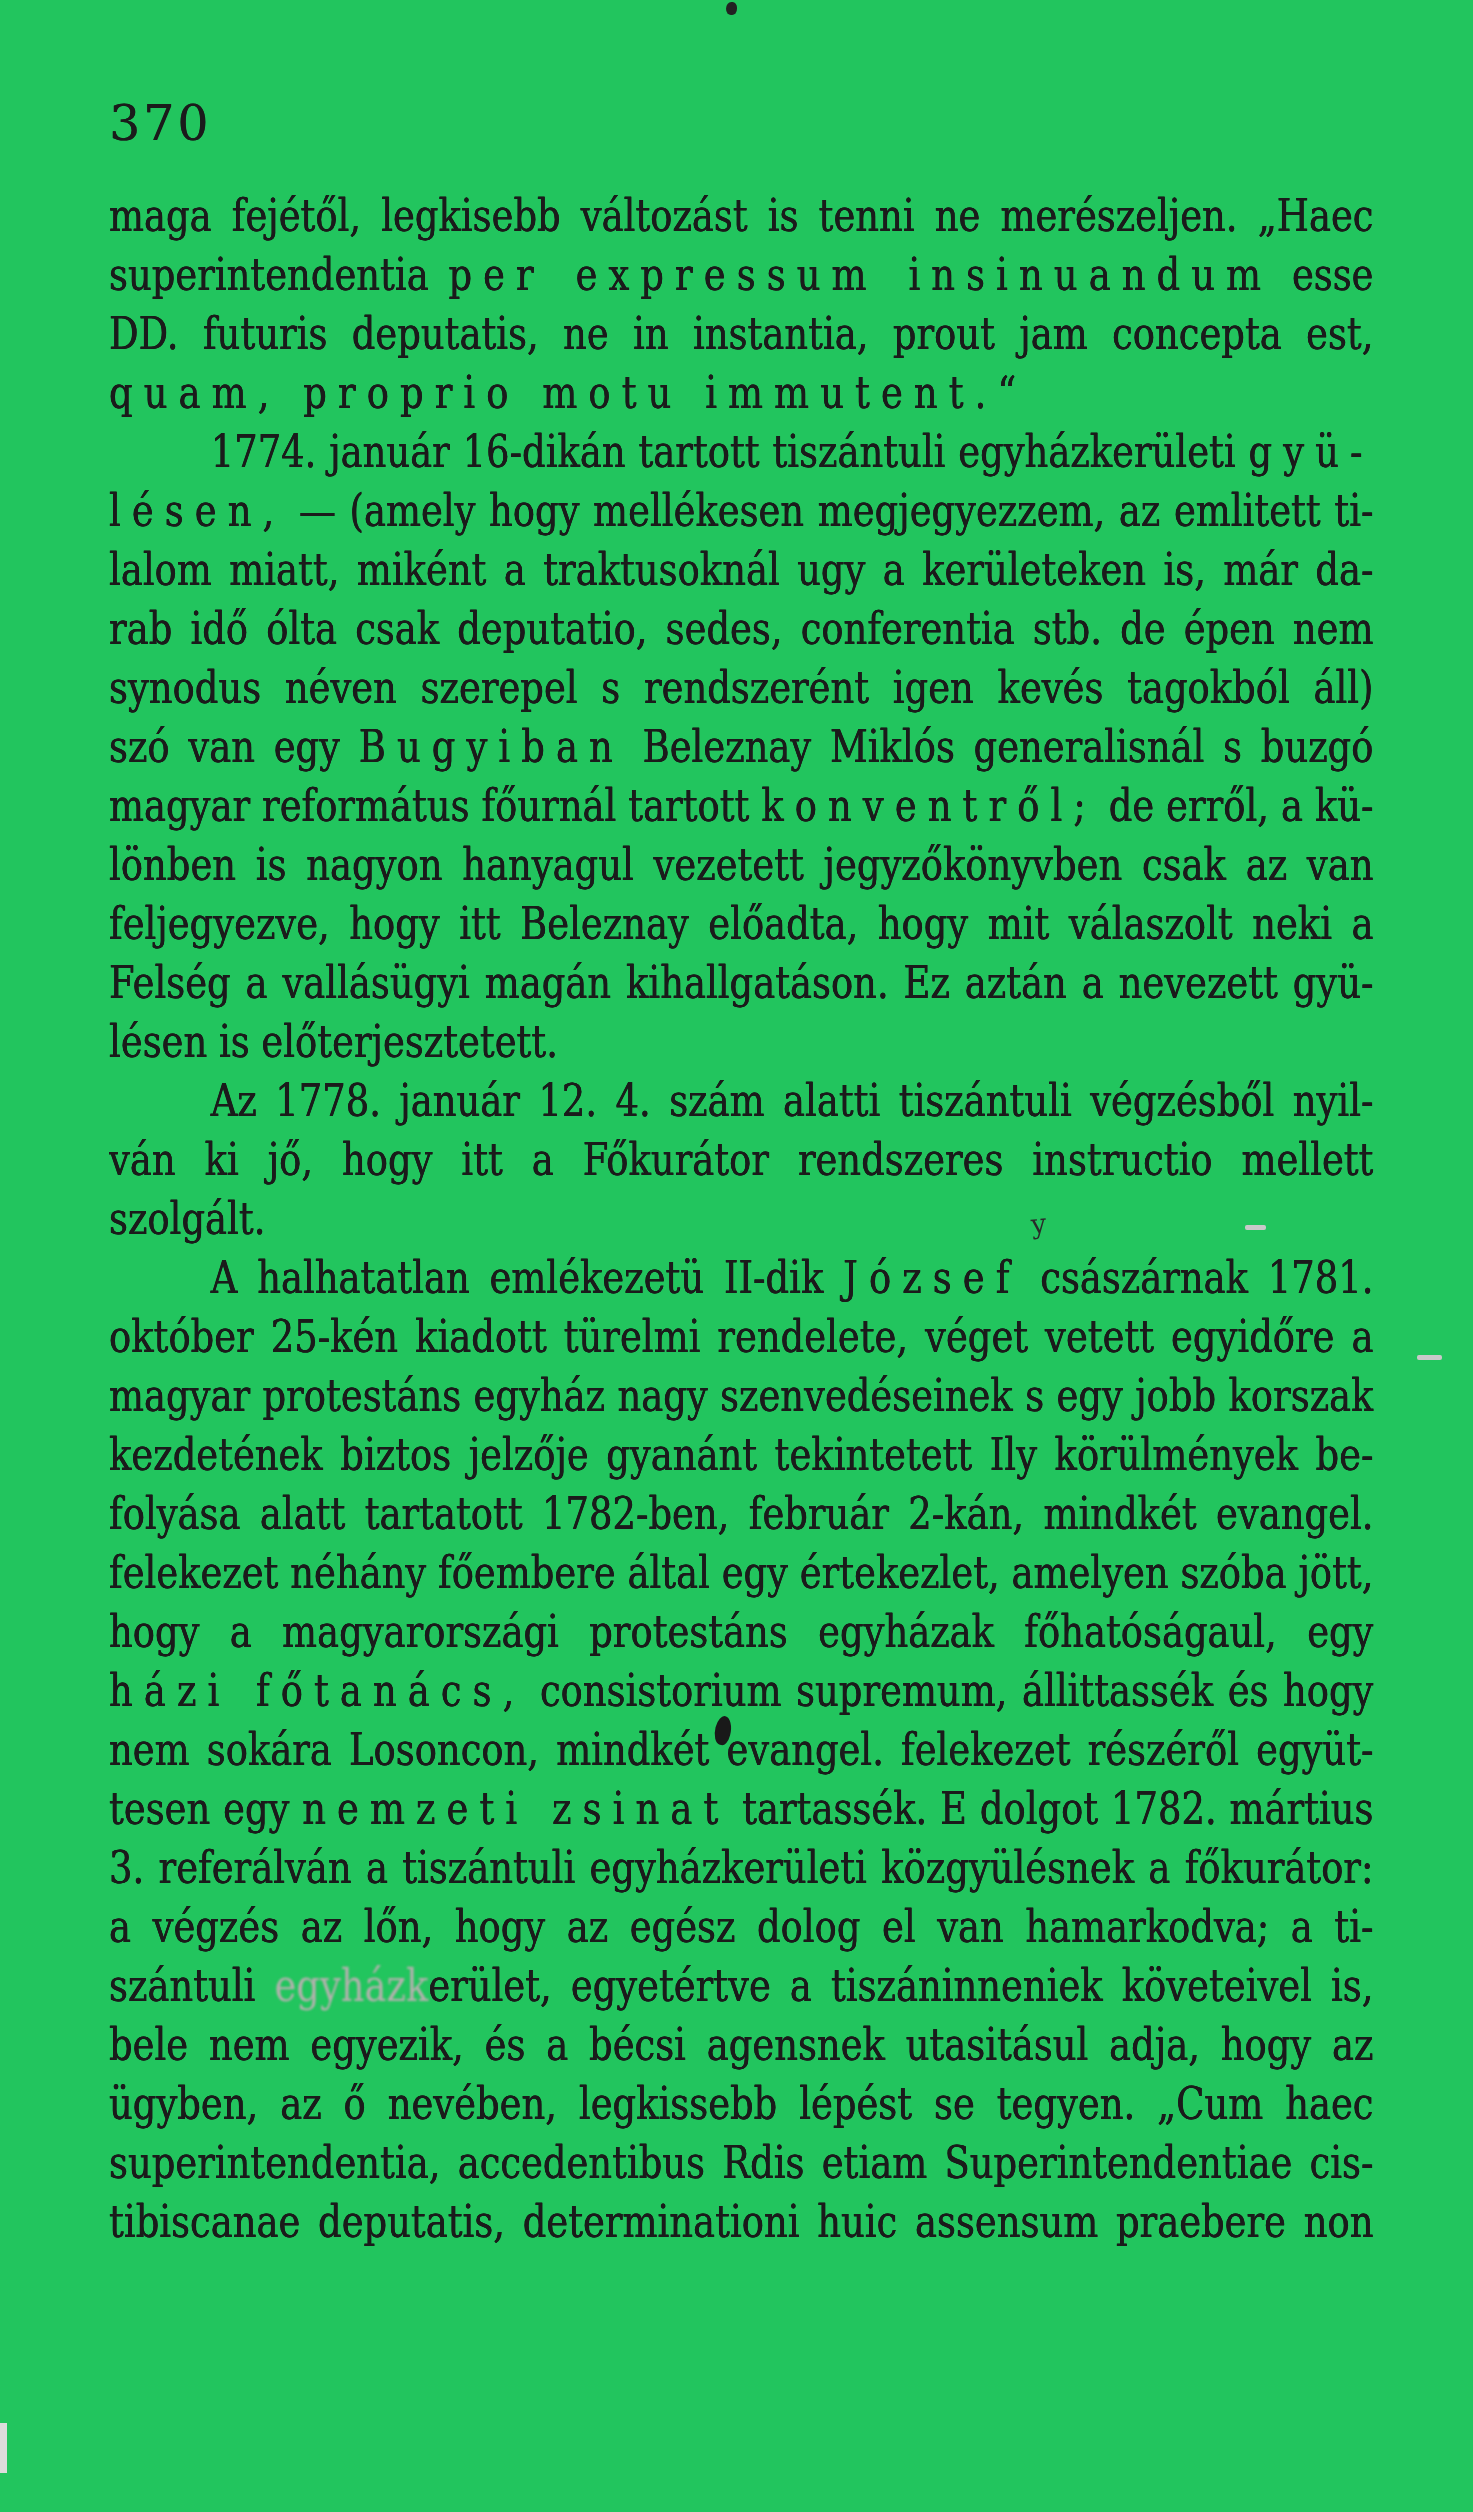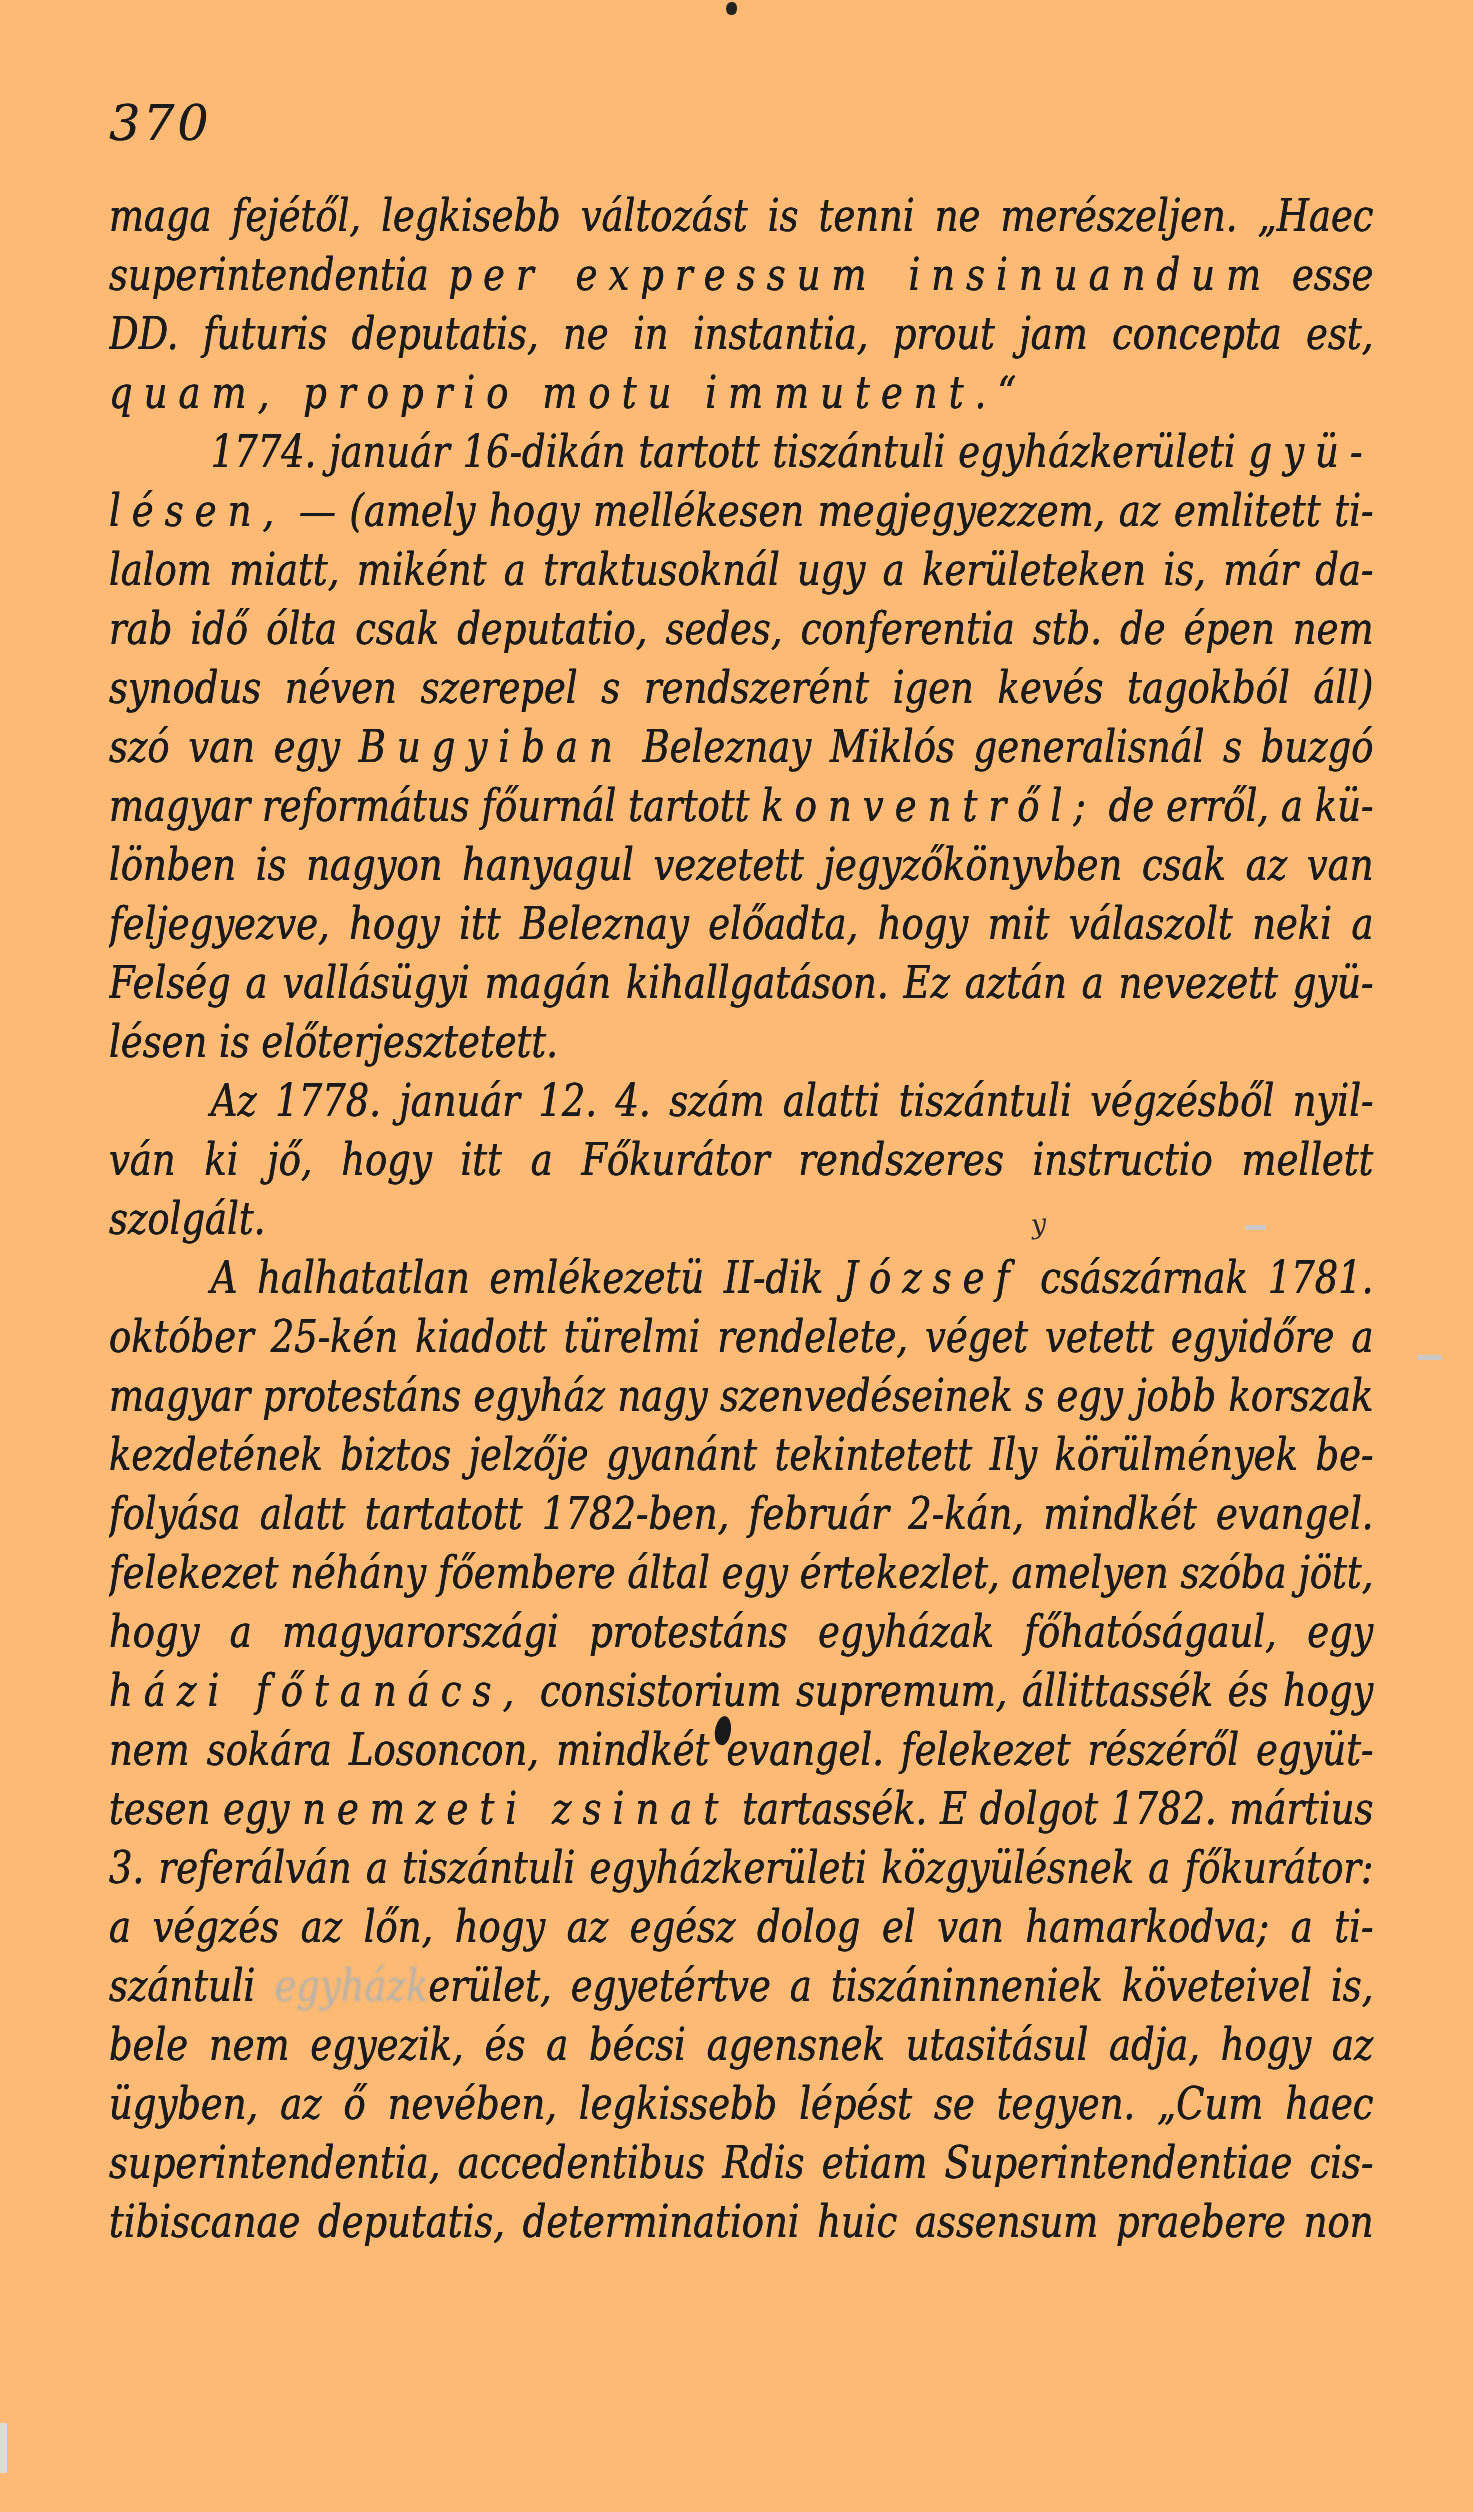--- a/index.html
+++ b/index.html
@@ -1,24 +1,23 @@
 <!DOCTYPE html>
 <html><head>
 <meta charset="utf-8">
 <style>
   html, body { margin: 0; padding: 0; background: #ffffff; }
   .page {
     position: relative;
     width: 1474px;
     height: 2512px;
-    background: #fdba74;
+    background: #22c55e;
     overflow: hidden;
     font-family: "DejaVu Serif", "Liberation Serif", serif;
     color: #1b1b1b;
-    font-style: italic;
   }
   .page-number {
     position: absolute;
     left: 109px;
     top: 95px;
     font-size: 49px;
     letter-spacing: 2.9px;
     text-shadow: 0.3px 0 0 currentColor;
   }
   

